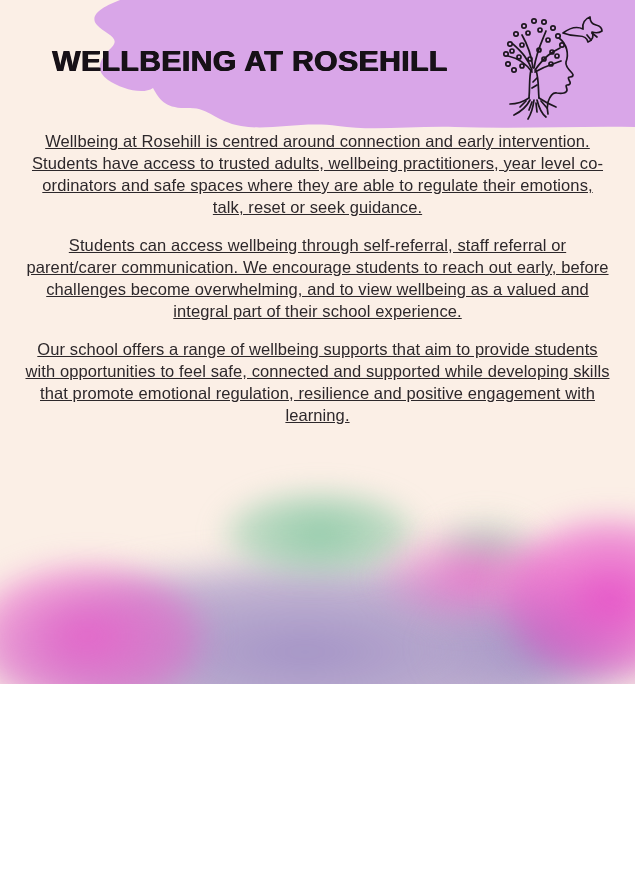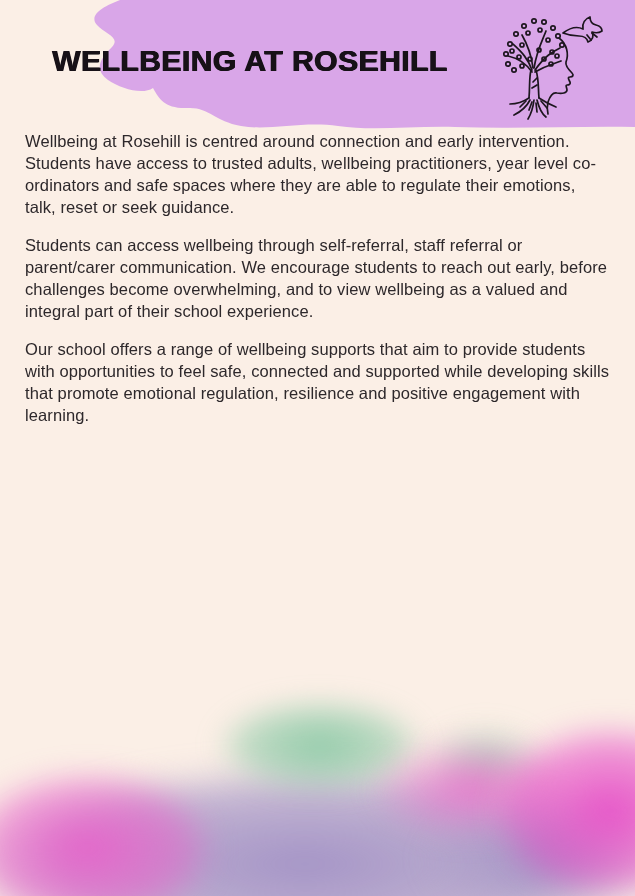--- a/index.html
+++ b/index.html
@@ -1,39 +1,39 @@
 <!DOCTYPE html>
 <html><head>
 <meta charset="utf-8">
 <style>
   html,body{margin:0;padding:0;background:#ffffff;}
   .page{
     position:relative;
-    width:635px;height:896px;
+    width:635px;height:684px;
     background:#fbefe6;
     overflow:hidden;
     font-family:"Liberation Sans", sans-serif;
   }
   
   .header-blob-svg{position:absolute;top:0;left:0;width:635px;height:132px;}
   .page-title{
     position:absolute;top:44px;left:0;width:500px;
     margin:0;text-align:center;
     font-size:30px;font-weight:900;letter-spacing:.5px;
     color:#171117;
     text-shadow:.6px 0 currentColor,-.6px 0 currentColor;
     z-index:3;
   }
   .logo-svg{position:absolute;top:8px;left:495px;width:130px;height:118px;z-index:3;}
   .logo-svg *{vector-effect:non-scaling-stroke;}
   
   .body-text{
     position:absolute;top:130px;left:25px;right:25px;z-index:2;
-    text-align:left;color:#2d282b;
-    font-size:16.5px;line-height:22px;letter-spacing:.1px;
+    text-align:center;color:#2d282b;
+    font-size:16.5px;line-height:22px;letter-spacing:.1px;text-decoration:underline;
   }
   .body-text p{margin:0 auto 16px auto;max-width:585px;}
   
   .watercolor{position:absolute;left:0;bottom:0;width:635px;height:235px;z-index:1;pointer-events:none;}
   .wc{position:absolute;border-radius:50%;filter:blur(13px);}
   .wc-green{left:180px;top:22px;width:280px;height:125px;
     background:radial-gradient(closest-side,rgba(125,196,158,.85),rgba(125,196,158,.45) 55%,transparent 75%);}
   .wc-green2{left:400px;top:48px;width:170px;height:105px;
     background:radial-gradient(closest-side,rgba(125,196,158,.6),transparent 72%);}
   .wc-pink-left{left:-85px;top:80px;width:345px;height:215px;

